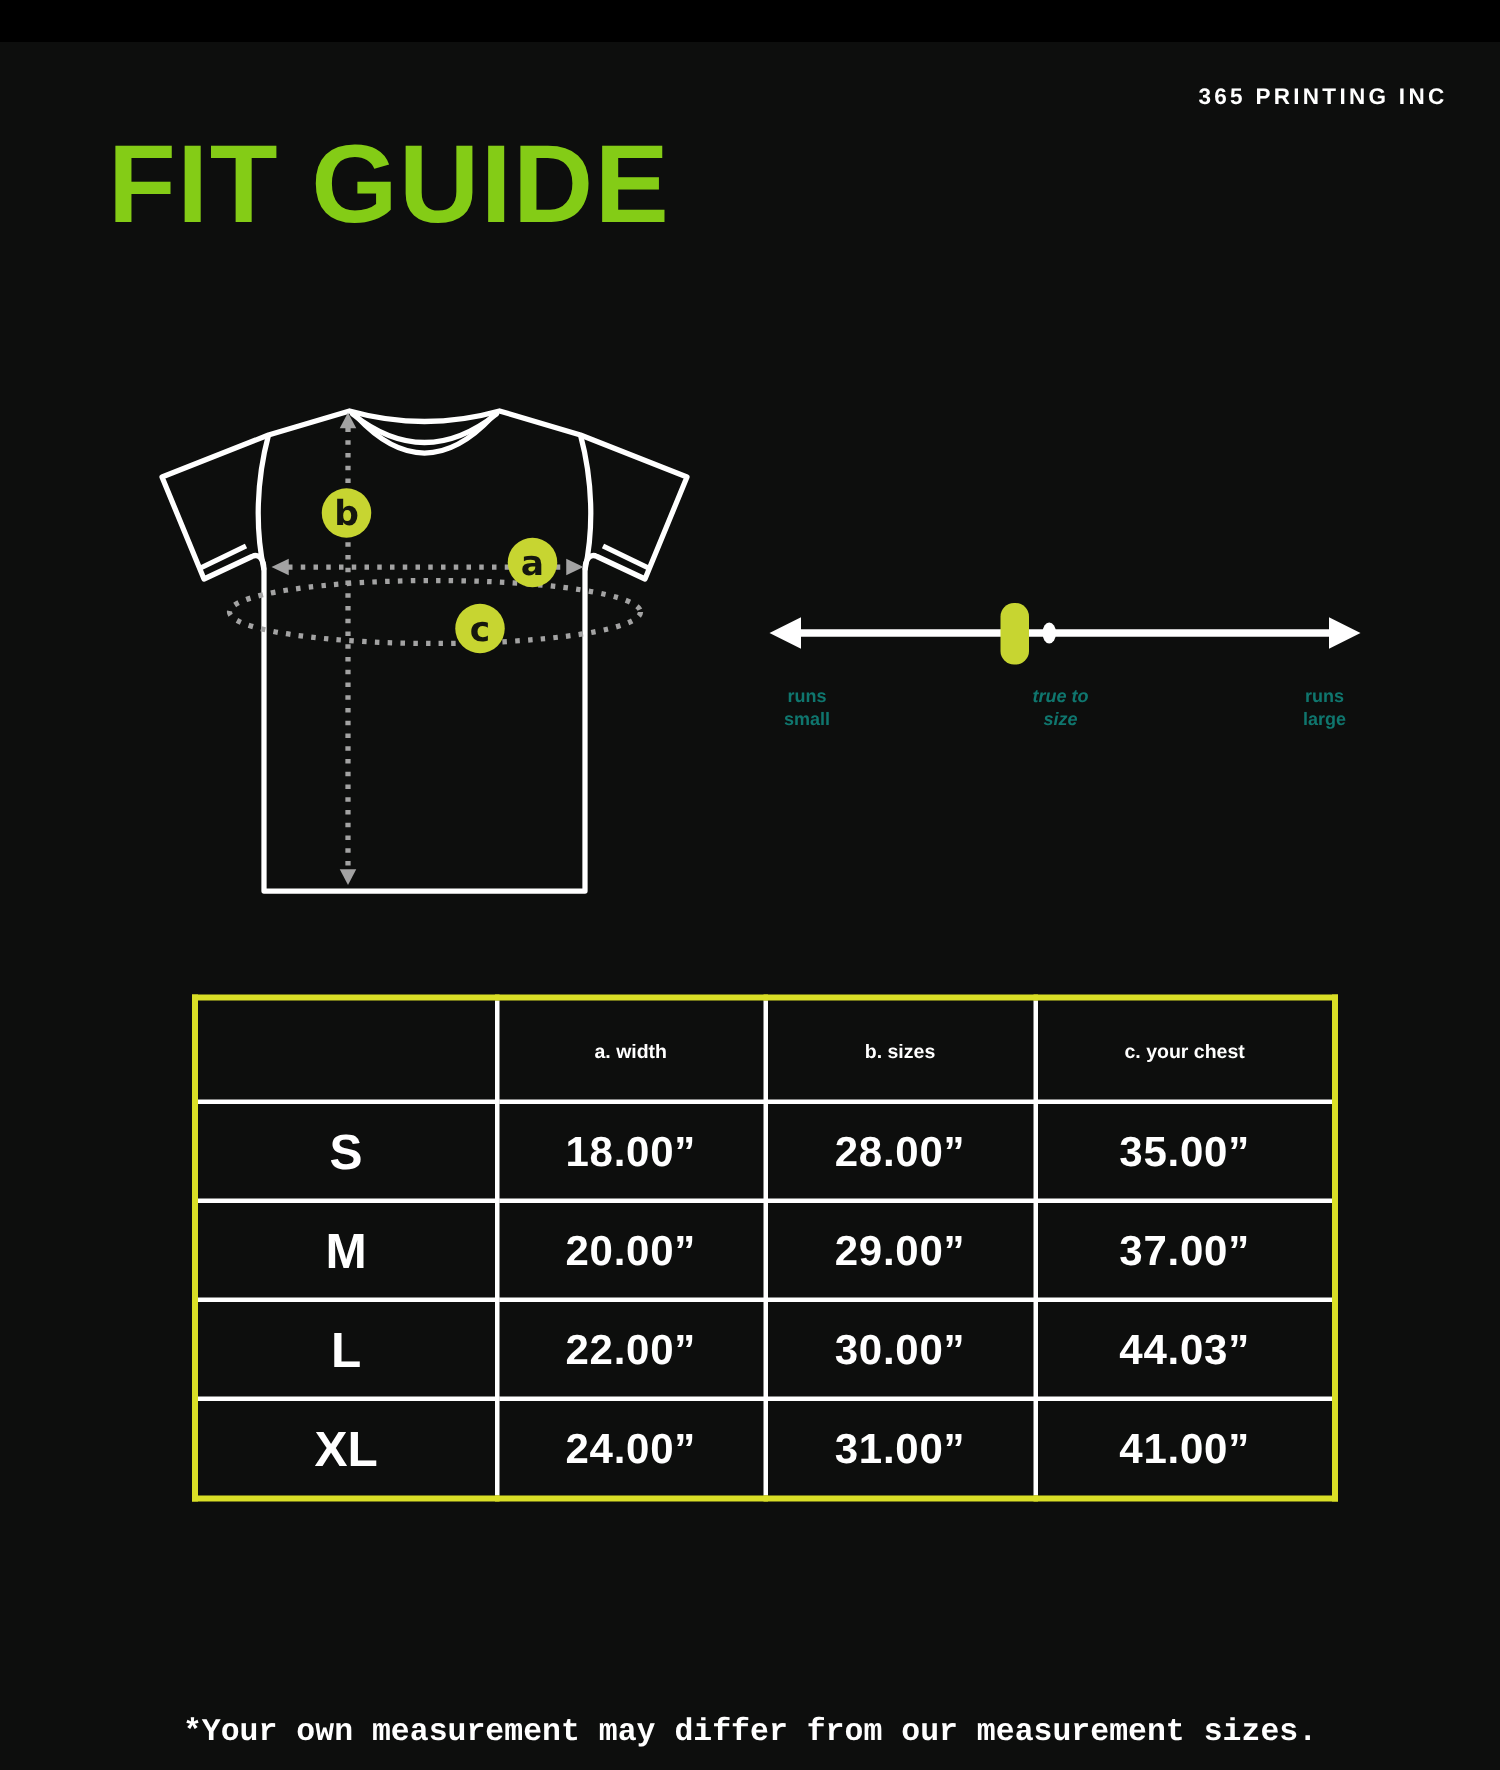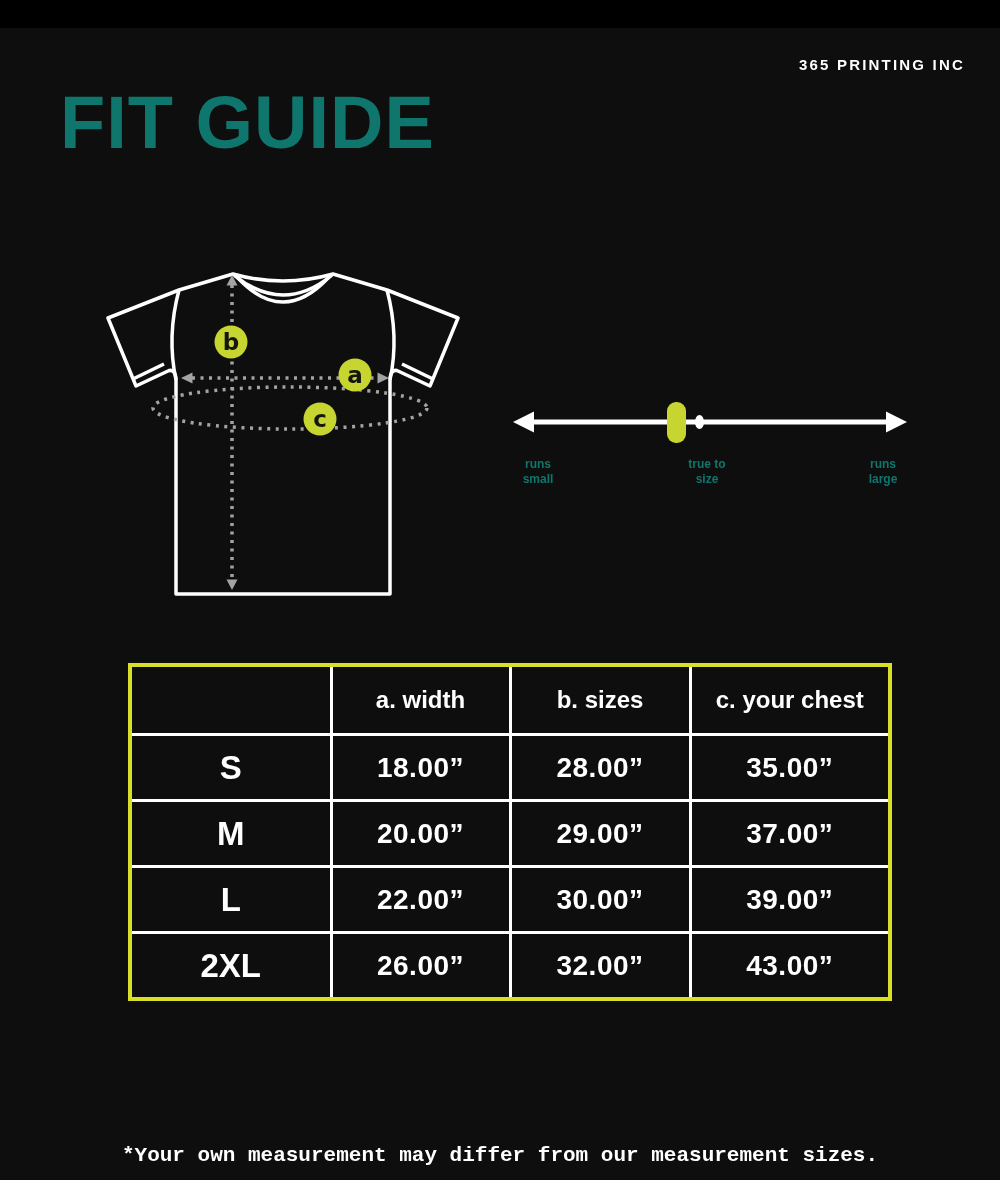--- a/index.html
+++ b/index.html
@@ -9,50 +9,50 @@
     font-family:"Liberation Sans", sans-serif;
     color:#ffffff;
     margin-top:28px;
   }
   .brand{
     position:absolute;top:28px;right:35px;
     font-weight:bold;font-size:15px;letter-spacing:2.2px;color:#fff;
     white-space:nowrap;
   }
   .title{
-    position:absolute;left:60px;top:52px;margin:0;
+    position:absolute;left:72px;top:52px;margin:0;
     font-size:74px;font-weight:800;letter-spacing:1px;
-    color:#0f766e;white-space:nowrap;
+    color:#84cc16;white-space:nowrap;
   }
   .subtitle{
     position:absolute;top:137px;right:567px;
     font-size:27px;font-weight:bold;color:#fff;white-space:nowrap;
   }
   .shirt-svg{position:absolute;left:106px;top:240px;width:356px;height:336px;}
   .scale-svg{position:absolute;left:505px;top:370px;width:410px;height:50px;}
   .scale-label{
     position:absolute;top:429px;width:80px;
     font-size:12px;line-height:15px;font-weight:bold;text-align:center;
     color:#0f766e;
   }
   .scale-label.left{left:498px;}
-  .scale-label.center{left:667px;}
+  .scale-label.center{left:667px;font-style:italic;}
   .scale-label.right{left:843px;}
 
   .size-table{
     position:absolute;left:128px;top:635px;width:760px;
     border-collapse:collapse;table-layout:fixed;
     border:4px solid #d9de26;
   }
   .size-table th,.size-table td{
     border:3px solid #ffffff;
     text-align:center;vertical-align:middle;padding:0;
     color:#fff;background:#0d0e0d;
   }
-  .size-table th{height:66px;font-size:24px;font-weight:bold;}
+  .size-table th{height:66px;font-size:13px;font-weight:bold;}
   .size-table td{height:63px;font-size:28px;font-weight:bold;letter-spacing:0.5px;}
   .size-table td.size{font-size:33px;letter-spacing:0;}
   .col-size{width:201px;}
   .col-width{width:179px;}
   .col-length{width:180px;}
   .col-chest{width:200px;}
 
   .footnote{
     position:absolute;left:0;right:0;top:1116px;
     text-align:center;font-size:21px;font-weight:bold;color:#fff;font-family:Liberation Mono, monospace;
@@ -152,26 +152,26 @@
       <tr>
         <td class="size">M</td>
         <td>20.00”</td>
         <td>29.00”</td>
         <td>37.00”</td>
       </tr>
       <tr>
         <td class="size">L</td>
         <td>22.00”</td>
         <td>30.00”</td>
-        <td>39.00”</td>
+        <td>44.03”</td>
       </tr>
       <tr>
-        <td class="size">2XL</td>
-        <td>26.00”</td>
-        <td>32.00”</td>
-        <td>43.00”</td>
+        <td class="size">XL</td>
+        <td>24.00”</td>
+        <td>31.00”</td>
+        <td>41.00”</td>
       </tr>
     </tbody>
   </table>
 
   <div class="footnote">*Your own measurement may differ from our measurement sizes.</div>
 
 </div>
 
 </body></html>

